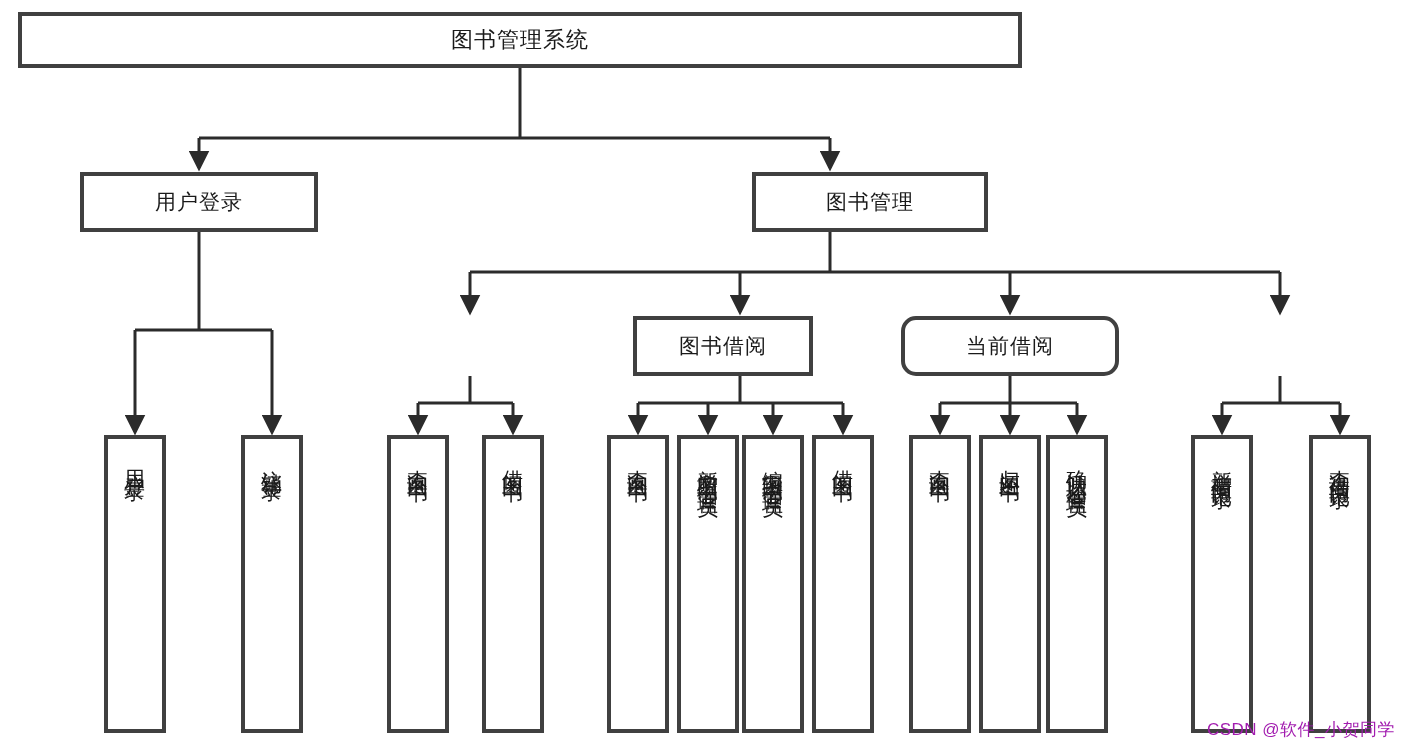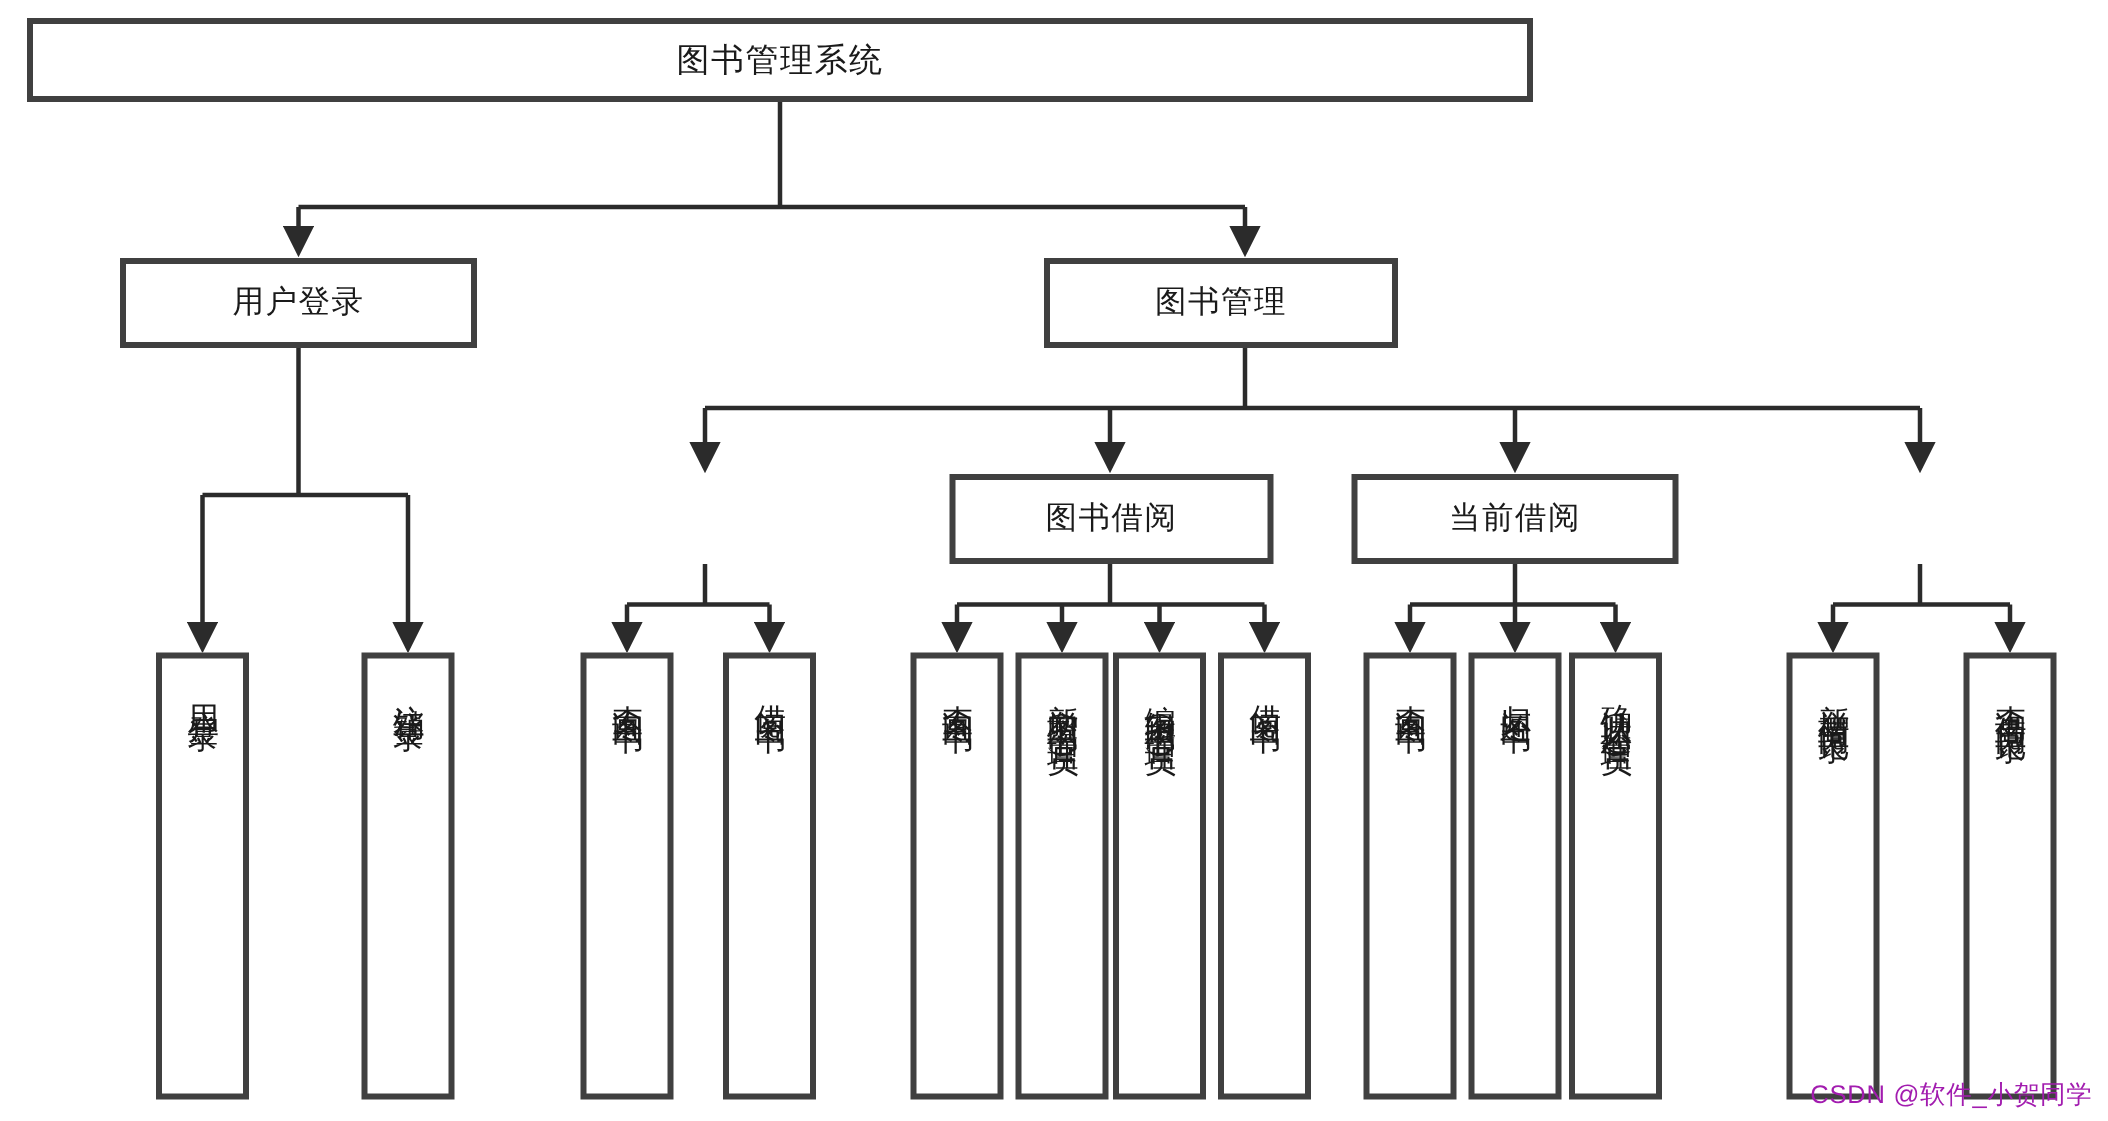--- a/index.html
+++ b/index.html
@@ -134,28 +134,28 @@
     </g>
   </svg>
 
   <div class="node root horiz" style="left:18px; top:12px; width:1004px; height:56px;">
     <span class="node-label">图书管理系统</span>
   </div>
 
   <div class="node horiz" style="left:80px; top:172px; width:238px; height:60px;">
     <span class="node-label">用户登录</span>
   </div>
-  <div class="node horiz" style="left:696px; top:172px; width:236px; height:60px;">
+  <div class="node horiz" style="left:752px; top:172px; width:236px; height:60px;">
     <span class="node-label">图书管理</span>
   </div>
 
-  <div class="node horiz" style="left:633px; top:316px; width:216px; height:60px;">
+  <div class="node horiz" style="left:633px; top:316px; width:180px; height:60px;">
     <span class="node-label">图书借阅</span>
   </div>
-  <div class="node horiz" style="left:901px; top:316px; width:218px; height:60px;">
+  <div class="node horiz" style="left:901px; top:316px; width:218px; height:60px;border-radius:15px;">
     <span class="node-label">当前借阅</span>
   </div>
 
   <div class="node vert" style="left:104px; top:435px; width:62px; height:298px;">
     <span class="node-label">用户登录</span>
   </div>
   <div class="node vert" style="left:241px; top:435px; width:62px; height:298px;">
     <span class="node-label">注销登录</span>
   </div>
 

